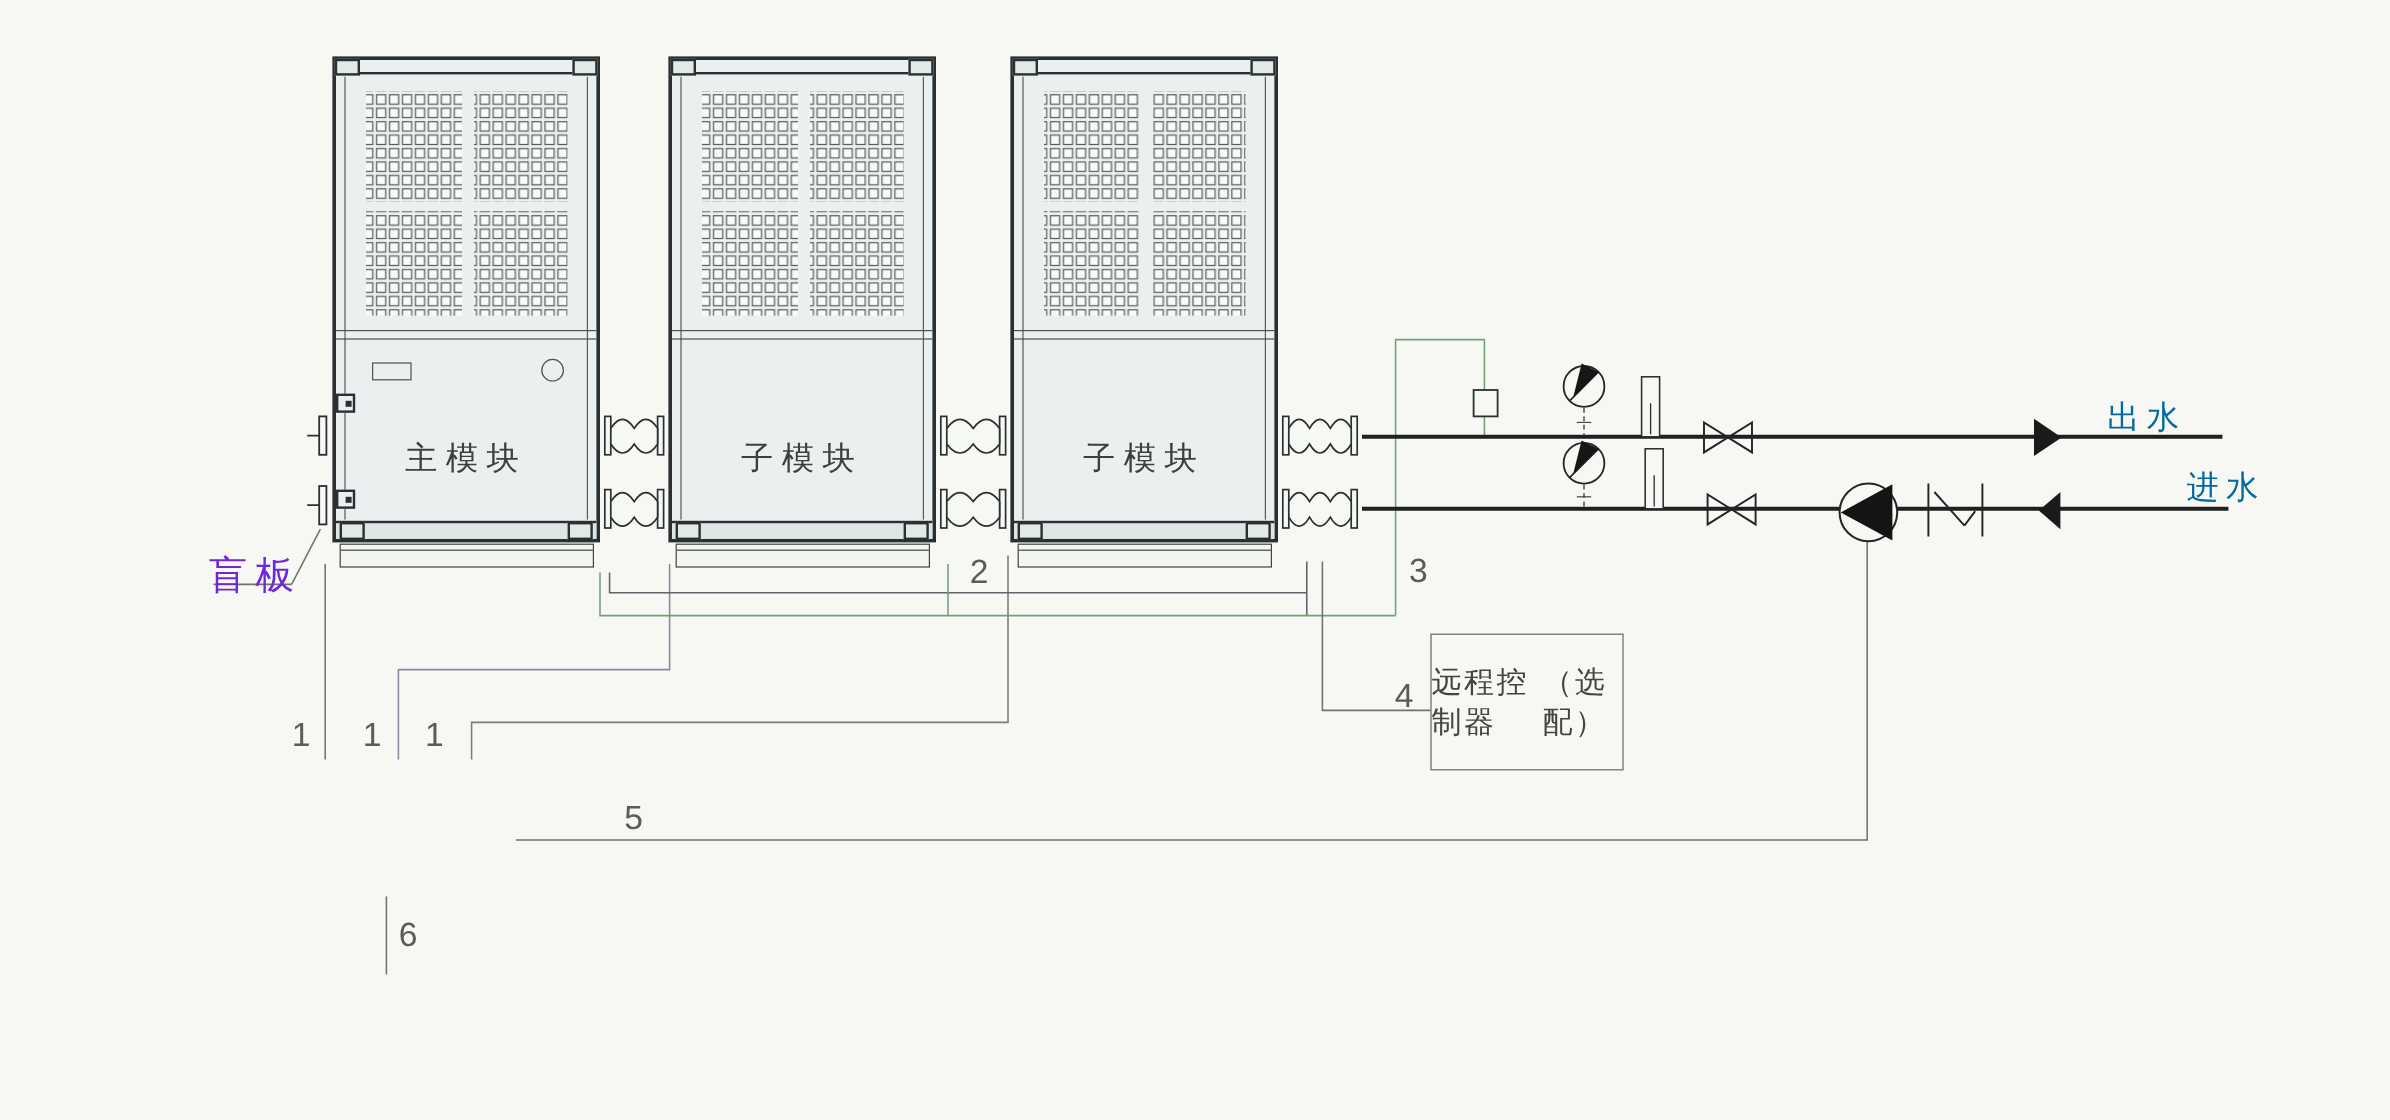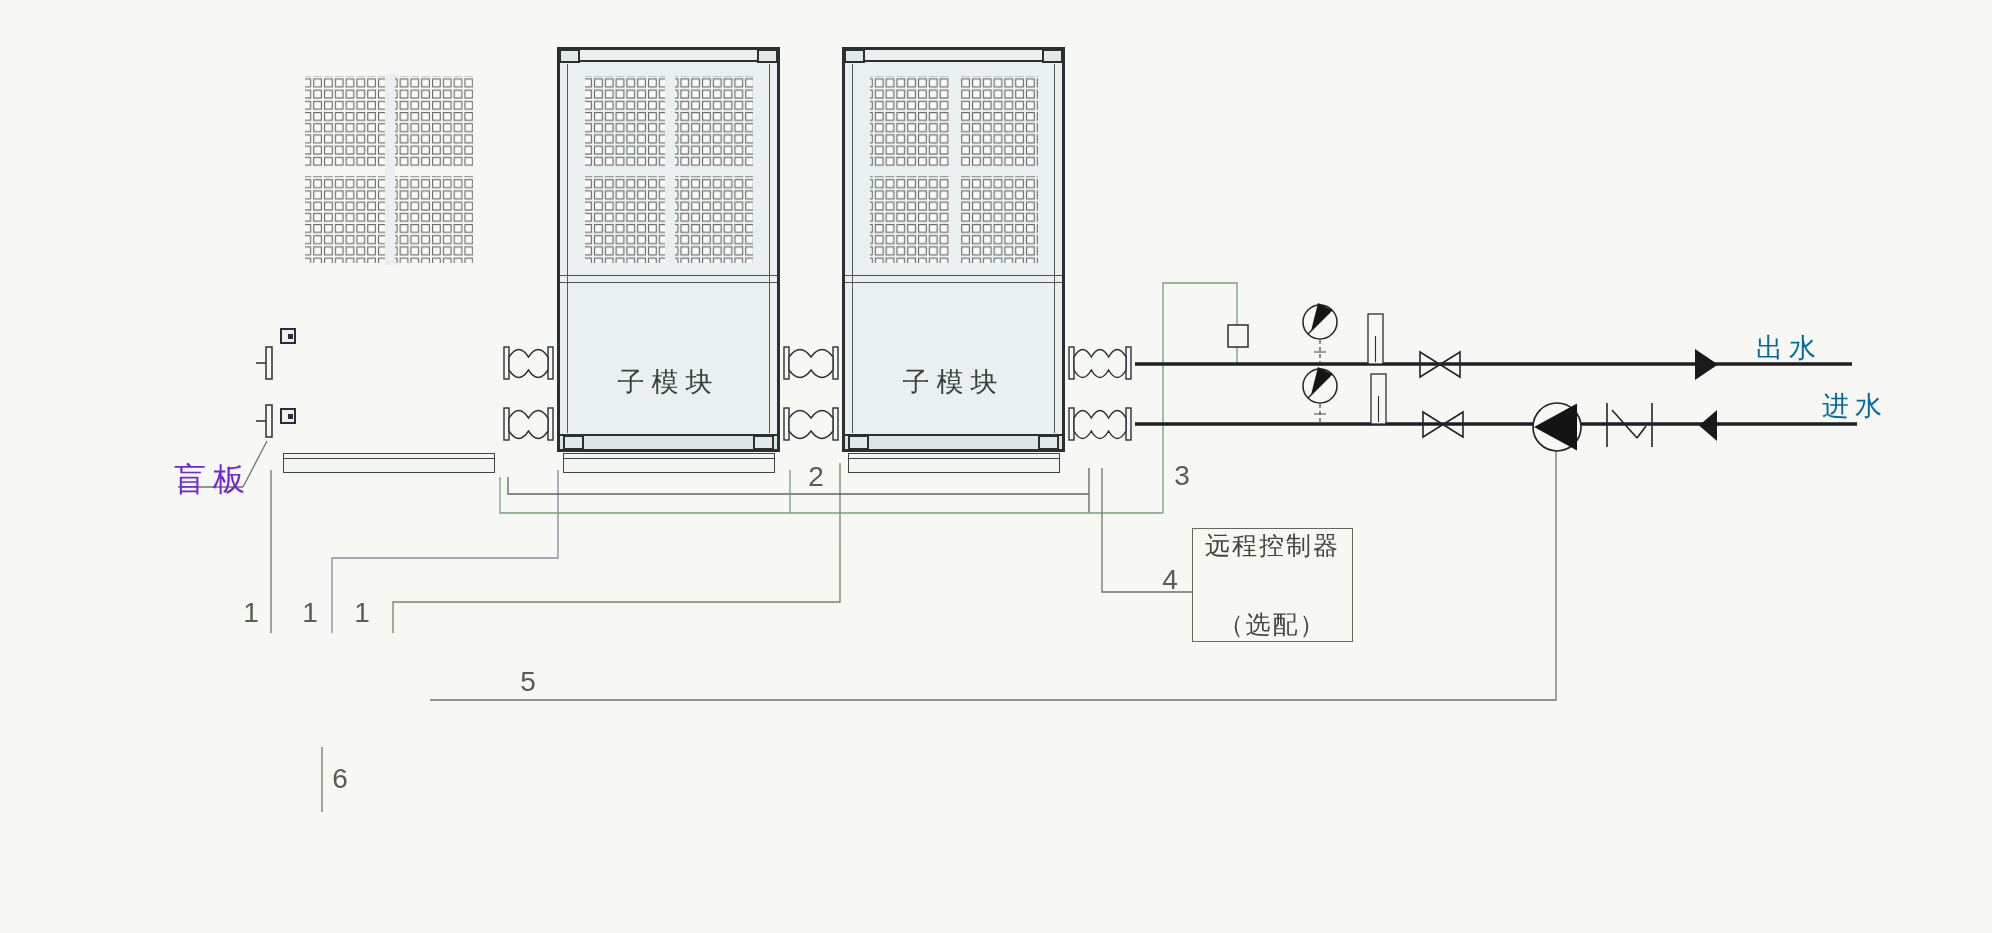--- a/index.html
+++ b/index.html
@@ -59,31 +59,45 @@
   .clamp:after{content:"";position:absolute;right:1px;top:4px;width:5px;height:5px;background:#2b2f31;}
   
   svg.overlay{position:absolute;left:0;top:0;z-index:2;pointer-events:none;}
   
   .lbl{position:absolute;z-index:3;color:#3c403d;white-space:nowrap;}
   .num{position:absolute;z-index:3;font-size:28px;color:#585d56;width:22px;text-align:center;}
   .pipe-lbl{font-size:27px;letter-spacing:6px;color:#0369a1;}
   .blind-lbl{font-size:32px;letter-spacing:7px;color:#6d28d9;}
   .ctrlbox{
     position:absolute;z-index:3;border:1.6px solid #63685f;background:transparent;
-    display:flex;flex-direction:column;align-items:center;justify-content:space-between;
+    display:flex;align-items:center;justify-content:flex-start;
     color:#41463f;
   }
   .distbox{left:224px;top:633px;width:206px;height:114px;font-size:29px;letter-spacing:4px;}
   .remotebox{left:1192px;top:528px;width:161px;height:114px;font-size:25px;letter-spacing:2px;gap:9px;}
 </style>
 </head>
 <body>
 
 <div class="stage">
 
+  <div class="module" style="left:277px;">
+    <div class="topband"></div>
+    <div class="corner tl"></div>
+    <div class="corner tr"></div>
+    <div class="sideline l"></div>
+    <div class="sideline r"></div>
+    <div class="divider"></div>
+    <div class="doorplate"></div>
+    <div class="doorknob"></div>
+    <div class="mlabel">主模块</div>
+    <div class="bottomband"></div>
+    <div class="bcorner bl"></div>
+    <div class="bcorner br"></div>
+  </div>
 
   <div class="module" style="left:557px;">
     <div class="topband"></div>
     <div class="corner tl"></div>
     <div class="corner tr"></div>
     <div class="sideline l"></div>
     <div class="sideline r"></div>
     <div class="divider"></div>
     <div class="mlabel">子模块</div>
     <div class="bottomband"></div>

